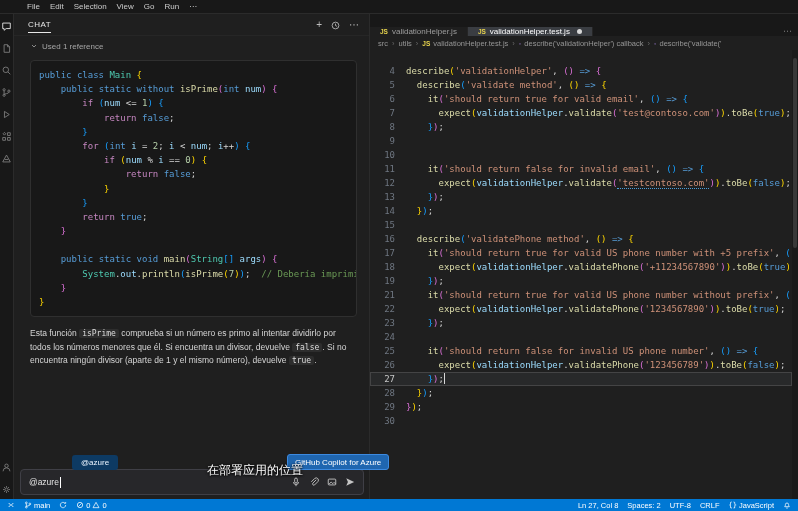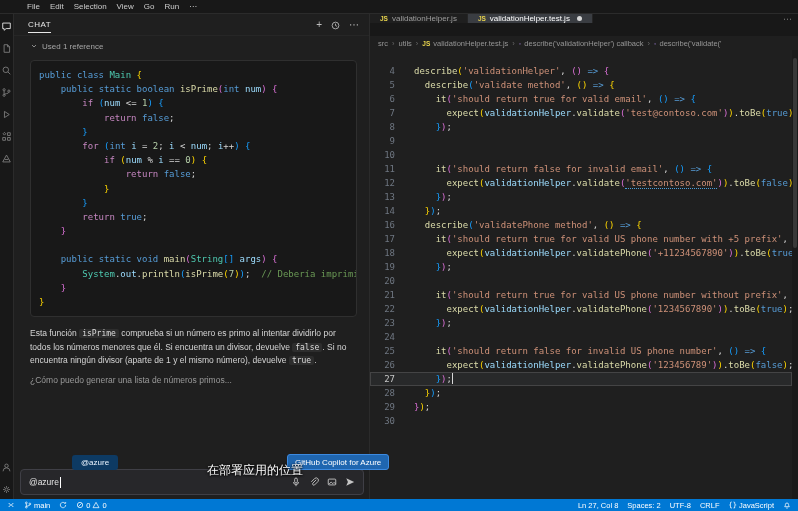--- a/index.html
+++ b/index.html
@@ -45,37 +45,37 @@
   .caret { width:1px; height:11px; background:#ffffff; margin-left:1px; }
   .input-icons { margin-left:auto; display:flex; gap:8px; align-items:center; color:#c5c5c5; }
   .input-icons svg { width:10px; height:10px; display:block; }
 
   .suggest-pill { position:absolute; left:72px; top:455px; height:15px; background:#0d3a63; border-radius:3px; color:#eaf4ff; font-size:8px; padding:0 9px; display:flex; align-items:center; z-index:6; }
   .suggest-detail { position:absolute; left:287px; top:454px; height:16px; background:#1f66b0; border:1px solid #3c8ae0; border-radius:3px; color:#ffffff; font-size:8px; padding:0 7px; display:flex; align-items:center; z-index:6; }
   .caption { position:absolute; left:207px; top:462px; font-size:12px; color:#ffffff; text-shadow:0 1px 2px #000, 0 0 3px #000; z-index:7; font-family:"DejaVu Sans", sans-serif; }
 
   
   .editor-area { flex:1; min-width:0; display:flex; flex-direction:column; background:#1f1f1f; }
-  .tabbar { height:22px; background:#181818; display:flex; align-items:flex-start; flex:none; }
+  .tabbar { height:22px; background:#181818; display:flex; align-items:flex-end; flex:none; }
   .tab { display:flex; align-items:center; gap:4px; padding:0 10px; font-size:8px; color:#9d9d9d; background:#1f1f1f; border-right:1px solid #252525; white-space:nowrap; }
   .tab.active { background:#3a3d42; color:#ffffff; }
   .js-badge { font-size:6.5px; font-weight:bold; color:#e8d44d; }
   .tab-dot { width:5px; height:5px; border-radius:50%; background:#d7d7d7; margin-left:3px; flex:none; }
   .tab-actions { margin-left:auto; color:#8a8a8a; font-size:9px; display:flex; align-items:center; padding-right:6px; }
 
   .breadcrumb { height:14px; display:flex; align-items:center; gap:4px; padding:0 8px; font-size:7.5px; color:#969696; white-space:nowrap; overflow:hidden; flex:none; }
   .crumb { display:flex; align-items:center; gap:3px; flex:none; }
   .crumb-sep { color:#6b6b6b; flex:none; }
   .sym-marker { color:#9a7bd0; font-size:7px; }
 
   .code-area { flex:1; position:relative; overflow:hidden; font-family:"DejaVu Sans Mono", monospace; font-size:9px; }
   .lines { position:absolute; top:14px; left:0; right:6px; }
   .code-line { display:flex; height:14px; line-height:14px; }
   .gutter { width:36px; flex:none; text-align:right; padding-right:11px; color:#6e7681; }
-  .line-content { flex:1; white-space:pre; overflow:hidden; color:#d4d4d4;margin-left:8px; }
+  .line-content { flex:1; white-space:pre; overflow:hidden; color:#d4d4d4; }
   .code-line.current { background:rgba(90,95,100,.16); box-shadow:inset 0 0 0 1px rgba(120,120,120,.35); }
   .code-line.current .gutter { color:#c6c6c6; }
   .cursor { display:inline-block; width:1px; height:11px; background:#d8d8d8; vertical-align:-2px; }
   .squig { border-bottom:1px dotted #4a9edb; }
   .scrollbar { position:absolute; right:0; top:0; bottom:0; width:6px; background:#1a1a1a; }
   .scroll-thumb { position:absolute; left:1px; right:1px; top:8px; height:190px; background:#383838; border-radius:2px; }
 
   
   .statusbar { position:absolute; bottom:0; left:0; right:0; height:12px; background:#0078d4; color:#ffffff; display:flex; align-items:center; font-size:7.5px; padding:0 7px; gap:9px; z-index:3; }
   .sb-item { display:flex; align-items:center; gap:2px; white-space:nowrap; }
@@ -176,39 +176,38 @@
 
       <div class="chat-body">
         <div class="ref-row">
           <svg viewBox="0 0 12 12" fill="none" stroke="currentColor" stroke-width="1.2">
               <path d="M3 4.5l3 3 3-3"></path>
             </svg>
           <span>Used 1 reference</span>
         </div>
         <div class="code-block" id="java-code">
             <div><span style="color:#569cd6">public</span> <span style="color:#569cd6">class</span> <span style="color:#4ec9b0">Main</span> <span style="color:#ffd700">{</span></div>
-            <div>    <span style="color:#569cd6">public</span> <span style="color:#569cd6">static</span> <span style="color:#569cd6">boolean</span> <span style="color:#dcdcaa">isPrime</span><span style="color:#da70d6">(</span><span style="color:#569cd6">int</span> <span style="color:#9cdcfe">num</span><span style="color:#da70d6">)</span> <span style="color:#da70d6">{</span></div>
+            <div>    <span style="color:#569cd6">public</span> <span style="color:#569cd6">static</span> <span style="color:#569cd6">without</span> <span style="color:#dcdcaa">isPrime</span><span style="color:#da70d6">(</span><span style="color:#569cd6">int</span> <span style="color:#9cdcfe">num</span><span style="color:#da70d6">)</span> <span style="color:#da70d6">{</span></div>
             <div>        <span style="color:#c586c0">if</span> <span style="color:#179fff">(</span><span style="color:#9cdcfe">num</span> <span style="color:#d4d4d4">&lt;</span><span style="color:#d4d4d4">=</span> <span style="color:#b5cea8">1</span><span style="color:#179fff">)</span> <span style="color:#179fff">{</span></div>
             <div>            <span style="color:#c586c0">return</span> <span style="color:#569cd6">false</span><span style="color:#d4d4d4">;</span></div>
             <div>        <span style="color:#179fff">}</span></div>
             <div>        <span style="color:#c586c0">for</span> <span style="color:#179fff">(</span><span style="color:#569cd6">int</span> <span style="color:#9cdcfe">i</span> <span style="color:#d4d4d4">=</span> <span style="color:#b5cea8">2</span><span style="color:#d4d4d4">;</span> <span style="color:#9cdcfe">i</span> <span style="color:#d4d4d4">&lt;</span> <span style="color:#9cdcfe">num</span><span style="color:#d4d4d4">;</span> <span style="color:#9cdcfe">i</span><span style="color:#d4d4d4">+</span><span style="color:#d4d4d4">+</span><span style="color:#179fff">)</span> <span style="color:#179fff">{</span></div>
             <div>            <span style="color:#c586c0">if</span> <span style="color:#ffd700">(</span><span style="color:#9cdcfe">num</span> <span style="color:#d4d4d4">%</span> <span style="color:#9cdcfe">i</span> <span style="color:#d4d4d4">=</span><span style="color:#d4d4d4">=</span> <span style="color:#b5cea8">0</span><span style="color:#ffd700">)</span> <span style="color:#ffd700">{</span></div>
             <div>                <span style="color:#c586c0">return</span> <span style="color:#569cd6">false</span><span style="color:#d4d4d4">;</span></div>
             <div>            <span style="color:#ffd700">}</span></div>
             <div>        <span style="color:#179fff">}</span></div>
             <div>        <span style="color:#c586c0">return</span> <span style="color:#569cd6">true</span><span style="color:#d4d4d4">;</span></div>
             <div>    <span style="color:#da70d6">}</span></div>
             <div>&nbsp;</div>
             <div>    <span style="color:#569cd6">public</span> <span style="color:#569cd6">static</span> <span style="color:#569cd6">void</span> <span style="color:#dcdcaa">main</span><span style="color:#da70d6">(</span><span style="color:#4ec9b0">String</span><span style="color:#179fff">[</span><span style="color:#179fff">]</span> <span style="color:#9cdcfe">args</span><span style="color:#da70d6">)</span> <span style="color:#da70d6">{</span></div>
             <div>        <span style="color:#4ec9b0">System</span><span style="color:#d4d4d4">.</span><span style="color:#9cdcfe">out</span><span style="color:#d4d4d4">.</span><span style="color:#dcdcaa">println</span><span style="color:#179fff">(</span><span style="color:#dcdcaa">isPrime</span><span style="color:#ffd700">(</span><span style="color:#b5cea8">7</span><span style="color:#ffd700">)</span><span style="color:#179fff">)</span><span style="color:#d4d4d4">;</span>  <span style="color:#6a9955">// Debería imprimir true</span></div>
             <div>    <span style="color:#da70d6">}</span></div>
             <div><span style="color:#ffd700">}</span></div>
           </div>
         <p class="chat-text" id="chat-explanation">Esta función <code class="inline-code">isPrime</code> comprueba si un número es primo al intentar dividirlo por todos los números menores que él. Si encuentra un divisor, devuelve <code class="inline-code">false</code>. Si no encuentra ningún divisor (aparte de 1 y el mismo número), devuelve <code class="inline-code">true</code>.</p>
-        <div class="followup">¿Cómo puedo generar una lista de números primos...</div>
       </div>
 
       <div class="chat-input">
         <span class="input-text">@azure</span>
         <span class="caret"></span>
         <span class="input-icons">
           <span>
               <svg viewBox="0 0 12 12" fill="none" stroke="currentColor" stroke-width="1.1">
                 <rect x="4.4" y="1.2" width="3.2" height="6" rx="1.6"></rect>
                 <path d="M3 6a3 3 0 0 0 6 0M6 9v2"></path>
@@ -311,38 +310,38 @@
             </div>
             <div class="code-line">
               <span class="gutter">13</span>
               <span class="line-content">    <span style="color:#179fff">}</span><span style="color:#da70d6">)</span><span style="color:#d4d4d4">;</span></span>
             </div>
             <div class="code-line">
               <span class="gutter">14</span>
               <span class="line-content">  <span style="color:#ffd700">}</span><span style="color:#179fff">)</span><span style="color:#d4d4d4">;</span></span>
             </div>
             <div class="code-line">
+              <span class="gutter">15</span>
+              <span class="line-content"></span>
+            </div>
+            <div class="code-line">
               <span class="gutter">16</span>
               <span class="line-content">  <span style="color:#dcdcaa">describe</span><span style="color:#179fff">(</span><span style="color:#ce9178">'validatePhone method'</span><span style="color:#d4d4d4">,</span> <span style="color:#ffd700">(</span><span style="color:#ffd700">)</span> <span style="color:#569cd6">=&gt;</span> <span style="color:#ffd700">{</span></span>
             </div>
             <div class="code-line">
               <span class="gutter">17</span>
               <span class="line-content">    <span style="color:#dcdcaa">it</span><span style="color:#da70d6">(</span><span style="color:#ce9178">'should return true for valid US phone number with +5 prefix'</span><span style="color:#d4d4d4">,</span> <span style="color:#179fff">(</span><span style="color:#179fff">)</span>  </span>
             </div>
             <div class="code-line">
               <span class="gutter">18</span>
               <span class="line-content">      <span style="color:#dcdcaa">expect</span><span style="color:#ffd700">(</span><span style="color:#9cdcfe">validationHelper</span><span style="color:#d4d4d4">.</span><span style="color:#dcdcaa">validatePhone</span><span style="color:#da70d6">(</span><span style="color:#ce9178">'+11234567890'</span><span style="color:#da70d6">)</span><span style="color:#ffd700">)</span><span style="color:#d4d4d4">.</span><span style="color:#dcdcaa">toBe</span><span style="color:#ffd700">(</span><span style="color:#569cd6">true</span><span style="color:#ffd700">)</span><span style="color:#d4d4d4">;</span></span>
             </div>
             <div class="code-line">
               <span class="gutter">19</span>
               <span class="line-content">    <span style="color:#179fff">}</span><span style="color:#da70d6">)</span><span style="color:#d4d4d4">;</span></span>
-            </div>
-            <div class="code-line">
-              <span class="gutter">20</span>
-              <span class="line-content"></span>
             </div>
             <div class="code-line">
               <span class="gutter">21</span>
               <span class="line-content">    <span style="color:#dcdcaa">it</span><span style="color:#da70d6">(</span><span style="color:#ce9178">'should return true for valid US phone number without prefix'</span><span style="color:#d4d4d4">,</span> <span style="color:#179fff">(</span><span style="color:#179fff">)</span>  </span>
             </div>
             <div class="code-line">
               <span class="gutter">22</span>
               <span class="line-content">      <span style="color:#dcdcaa">expect</span><span style="color:#ffd700">(</span><span style="color:#9cdcfe">validationHelper</span><span style="color:#d4d4d4">.</span><span style="color:#dcdcaa">validatePhone</span><span style="color:#da70d6">(</span><span style="color:#ce9178">'1234567890'</span><span style="color:#da70d6">)</span><span style="color:#ffd700">)</span><span style="color:#d4d4d4">.</span><span style="color:#dcdcaa">toBe</span><span style="color:#ffd700">(</span><span style="color:#569cd6">true</span><span style="color:#ffd700">)</span><span style="color:#d4d4d4">;</span></span>
             </div>
             <div class="code-line">

